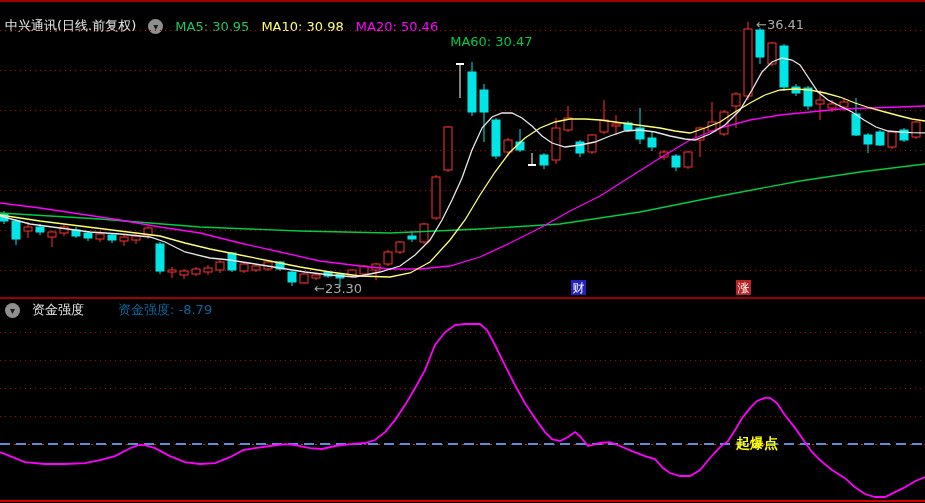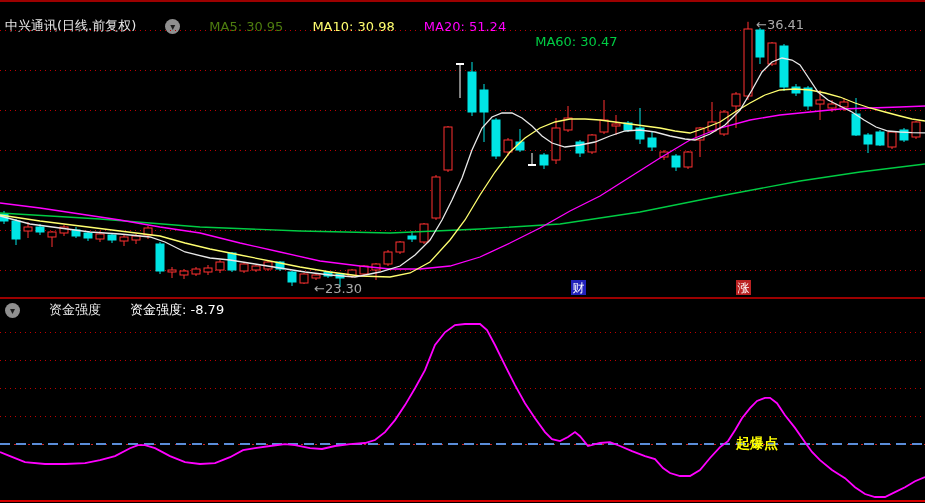--- a/index.html
+++ b/index.html
@@ -2,44 +2,44 @@
 <html><head>
 <meta charset="utf-8">
 <style>
   html,body{margin:0;padding:0;background:#000;}
   body{width:925px;height:503px;position:relative;overflow:hidden;
        font-family:"DejaVu Sans",sans-serif;}
   .hline{position:absolute;left:0;width:925px;}
   #top-border{top:0;height:2px;background:#9c0000;}
   #panel-divider{top:297px;height:2px;background:#9c0000;}
   #bottom-border{top:500px;height:2px;background:#d40000;}
-  .hdr{position:absolute;left:5px;display:flex;align-items:center;gap:29px;
+  .hdr{position:absolute;left:5px;display:flex;align-items:center;gap:12px;
        font-size:13px;white-space:nowrap;}
   #header1{top:3px;}
   #header2{top:301px;}
   .title{color:#e8e8e8;}
   .chev{display:inline-block;width:15px;height:15px;border-radius:50%;
         background:#8f8f8f;color:#1c1c1c;font-size:10px;line-height:15px;
         text-align:center;cursor:pointer;}
   svg{position:absolute;left:0;display:block;}
   #panel1-svg{top:12px;}
   #panel2-svg{top:318px;}
   svg text{font-family:"DejaVu Sans",sans-serif;}
 </style>
 </head>
 <body>
 
 <div id="top-border" class="hline"></div>
 
 <div id="header1" class="hdr">
   <span class="title">中兴通讯(日线.前复权)</span>
   <span class="chev">▾</span>
-  <span class="ma ma-0" style="color: #4d7c0f;">MA5: 30.95</span>
+  <span class="ma ma-0" style="color: #22c55e;">MA5: 30.95</span>
   <span class="ma ma-1" style="color: rgb(255, 255, 112); text-align: right;">MA10: 30.98</span>
-  <span class="ma ma-2" style="color: rgb(255, 0, 255);">MA20: 51.24</span>
+  <span class="ma ma-2" style="color: rgb(255, 0, 255);">MA20: 50.46</span>
   <span class="ma ma-3" style="color: rgb(0, 204, 68); margin-top: 31px;">MA60: 30.47</span>
 </div>
 
 <svg id="panel1-svg" width="925" height="285" viewBox="0 0 925 285">
     <line x1="0" y1="18.0" x2="925" y2="18.0" stroke="#c00000" stroke-width="1" stroke-dasharray="1 4" shape-rendering="crispEdges"></line>
     <line x1="0" y1="58.0" x2="925" y2="58.0" stroke="#c00000" stroke-width="1" stroke-dasharray="1 4" shape-rendering="crispEdges"></line>
     <line x1="0" y1="98.0" x2="925" y2="98.0" stroke="#c00000" stroke-width="1" stroke-dasharray="1 4" shape-rendering="crispEdges"></line>
     <line x1="0" y1="138.0" x2="925" y2="138.0" stroke="#c00000" stroke-width="1" stroke-dasharray="1 4" shape-rendering="crispEdges"></line>
     <line x1="0" y1="178.0" x2="925" y2="178.0" stroke="#c00000" stroke-width="1" stroke-dasharray="1 4" shape-rendering="crispEdges"></line>
     <line x1="0" y1="218.0" x2="925" y2="218.0" stroke="#c00000" stroke-width="1" stroke-dasharray="1 4" shape-rendering="crispEdges"></line>
@@ -366,21 +366,21 @@
       <rect x="736" y="268" width="15" height="15" fill="#bb2222"></rect>
       <text x="743.5" y="280" fill="#ffffff" font-size="12" text-anchor="middle">涨</text>
     </g>
   </svg>
 
 <div id="panel-divider" class="hline"></div>
 
 <div id="header2" class="hdr">
   <span class="chev">▾</span>
   <span class="title">资金强度</span>
-  <span id="indicator-value" style="color: #ffffff;">资金强度: -8.79</span>
+  <span id="indicator-value" style="color: #0369a1; margin-left: 22px;">资金强度: -8.79</span>
 </div>
 
 <svg id="panel2-svg" width="925" height="185" viewBox="0 0 925 185">
     <line x1="0" y1="98.1" x2="925" y2="98.1" stroke="#c00000" stroke-width="1" stroke-dasharray="1 4" shape-rendering="crispEdges"></line>
     <line x1="0" y1="70.1" x2="925" y2="70.1" stroke="#c00000" stroke-width="1" stroke-dasharray="1 4" shape-rendering="crispEdges"></line>
     <line x1="0" y1="42.1" x2="925" y2="42.1" stroke="#c00000" stroke-width="1" stroke-dasharray="1 4" shape-rendering="crispEdges"></line>
     <line x1="0" y1="14.1" x2="925" y2="14.1" stroke="#c00000" stroke-width="1" stroke-dasharray="1 4" shape-rendering="crispEdges"></line>
     <line x1="0" y1="126.1" x2="925" y2="126.1" stroke="#cc2222" stroke-width="1" stroke-dasharray="2 5" shape-rendering="crispEdges"></line>
     <line x1="0" y1="126.1" x2="925" y2="126.1" stroke="#5b8dd9" stroke-width="1.6" stroke-dasharray="10 6" shape-rendering="crispEdges"></line>
     <polyline points="0,134.0 10,138.1 25,144.1 45,146.0 65,146.0 85,145.2 100,142.2 115,138.1 130,130.2 138,127.2 145,127.2 155,130.2 170,138.1 185,144.1 200,146.0 215,145.2 230,139.2 243,132.1 255,130.2 270,128.0 285,126.1 295,127.2 310,130.2 322,131.0 335,128.0 350,126.1 365,125.0 375,122.0 385,114.1 395,102.1 405,87.1 415,70.2 425,52.2 435,27.0 445,14.3 455,7.1 465,6.0 480,6.0 487,12.0 495,27.0 505,47.3 515,67.2 525,85.2 535,100.2 545,114.1 552,121.2 560,123.1 568,119.0 575,114.1 580,118.2 588,128.0 600,125.0 610,124.2 620,128.0 632,133.2 645,138.1 655,141.1 663,150.1 670,155.0 680,158.0 690,158.0 700,152.0 710,140.0 720,129.1 728,123.1 735,112.2 742,100.2 750,90.1 757,82.9 765,79.9 770,79.9 777,85.2 785,97.2 795,109.9 805,124.2 812,134.0 820,142.2 832,152.0 845,160.2 855,169.2 865,176.0 875,179.0 885,179.0 895,174.1 905,169.2 915,163.2 925,159.1" fill="none" stroke="#ff00ff" stroke-width="1.8"></polyline>

